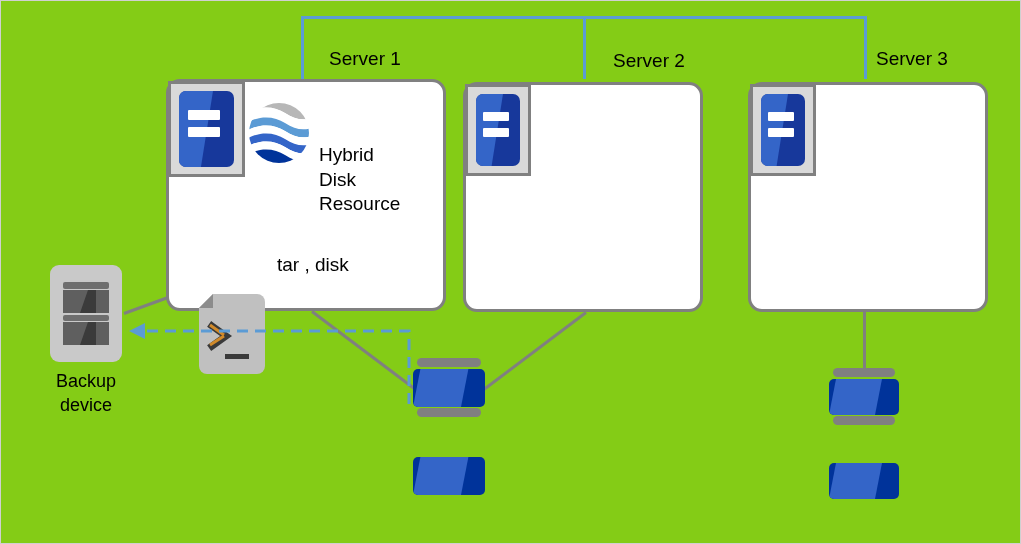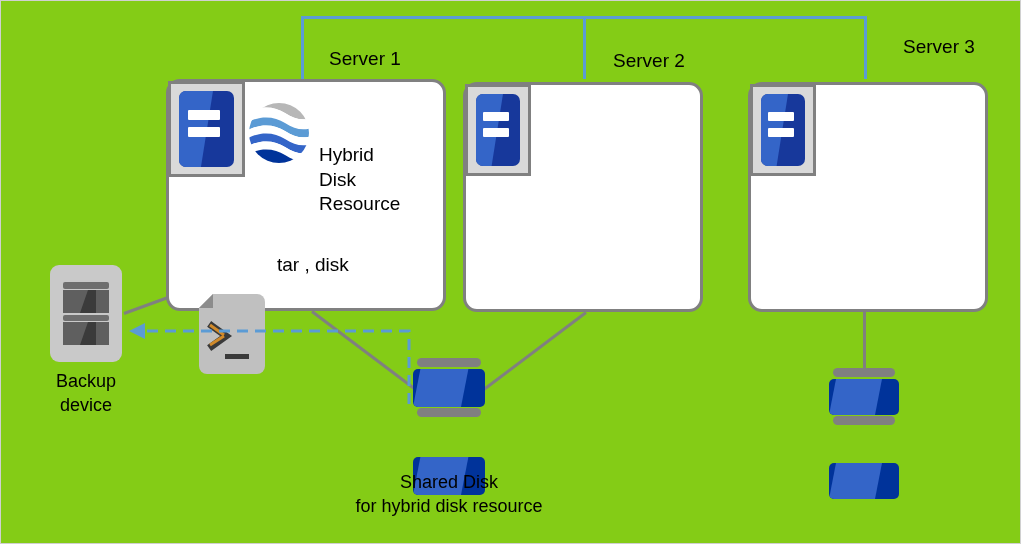--- a/index.html
+++ b/index.html
@@ -93,21 +93,21 @@
 
 <div id="stage">
 
   <div class="abs net-h" style="left:300px;top:15px;width:566px;"></div>
   <div class="abs net-v" style="left:300px;top:15px;height:63px;"></div>
   <div class="abs net-v" style="left:582px;top:15px;height:63px;"></div>
   <div class="abs net-v" style="left:863px;top:15px;height:63px;"></div>
 
   <div class="abs server-label" style="left:328px;top:48px;">Server 1</div>
   <div class="abs server-label" style="left:612px;top:50px;">Server 2</div>
-  <div class="abs server-label" style="left:875px;top:36px;margin-left:27px;">Server 3</div>
+  <div class="abs server-label" style="left:875px;top:48px;">Server 3</div>
 
   <div class="gline" style="left:123px;top:311px;width:79px;transform:rotate(-20deg);"></div>
 
   <div class="gline" style="left:311px;top:309px;width:133px;transform:rotate(37deg);"></div>
 
   <div class="gline" style="left:585px;top:310px;width:130px;transform:rotate(143deg);"></div>
 
   <div class="gline-v" style="left:862px;top:309px;height:62px;"></div>
 
   <div class="abs server-box" style="left:165px;top:78px;width:280px;height:232px;"></div>
@@ -189,22 +189,20 @@
   </div>
   <div class="abs cap" style="left:25px;top:369px;width:120px;">Backup
 device</div>
 
   <div class="abs" style="left:412px;top:357px;width:72px;height:98px;">
     <div class="abs disk-bar" style="left:4px;top:0px;width:64px;height:9px;"></div>
     <div class="abs disk-blk" style="left:0px;top:11px;width:72px;height:38px;"></div>
     <div class="abs disk-bar" style="left:4px;top:50px;width:64px;height:9px;"></div>
     <div class="abs disk-blk" style="left:0px;top:61px;width:72px;height:38px;"></div>
   </div>
-  <div class="abs cap" style="left:318px;top:470px;width:260px;">Shared Disk
-for hybrid disk resource</div>
 
   <div class="abs" style="left:828px;top:367px;width:70px;height:96px;">
     <div class="abs disk-bar" style="left:4px;top:0px;width:62px;height:9px;"></div>
     <div class="abs disk-blk" style="left:0px;top:11px;width:70px;height:36px;"></div>
     <div class="abs disk-bar" style="left:4px;top:48px;width:62px;height:9px;"></div>
     <div class="abs disk-blk" style="left:0px;top:59px;width:70px;height:36px;"></div>
   </div>
 
 </div>
 

